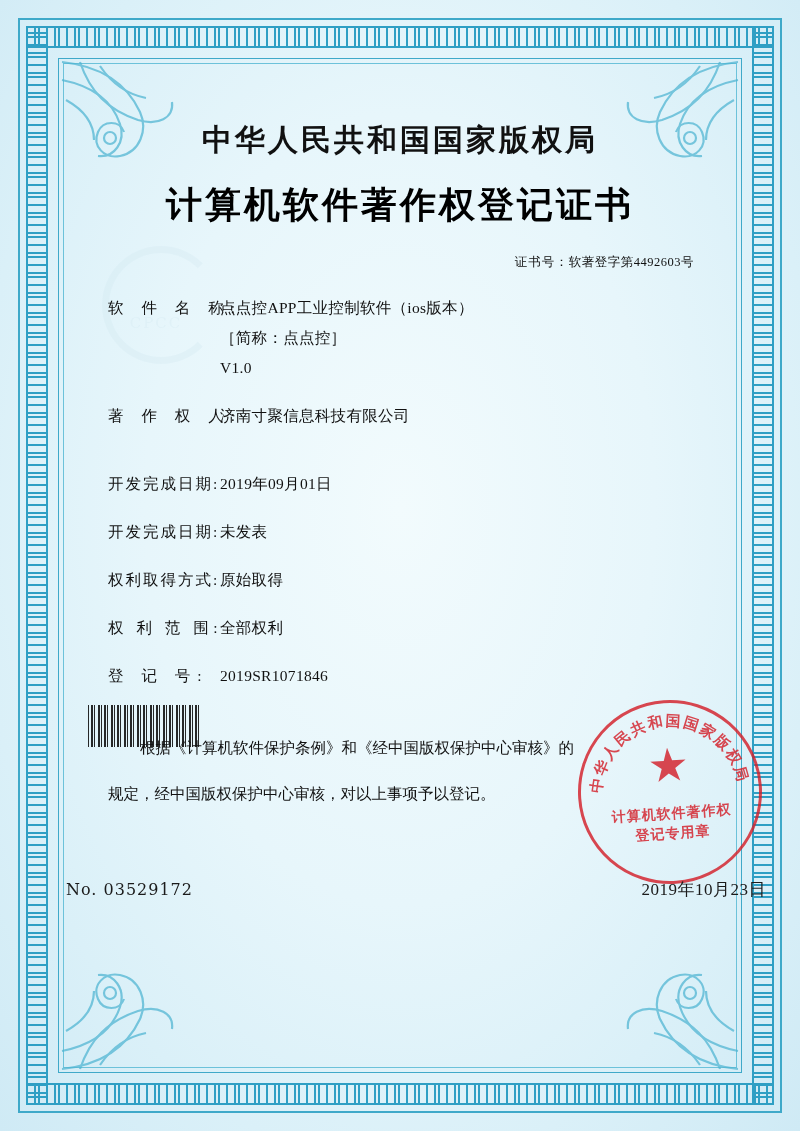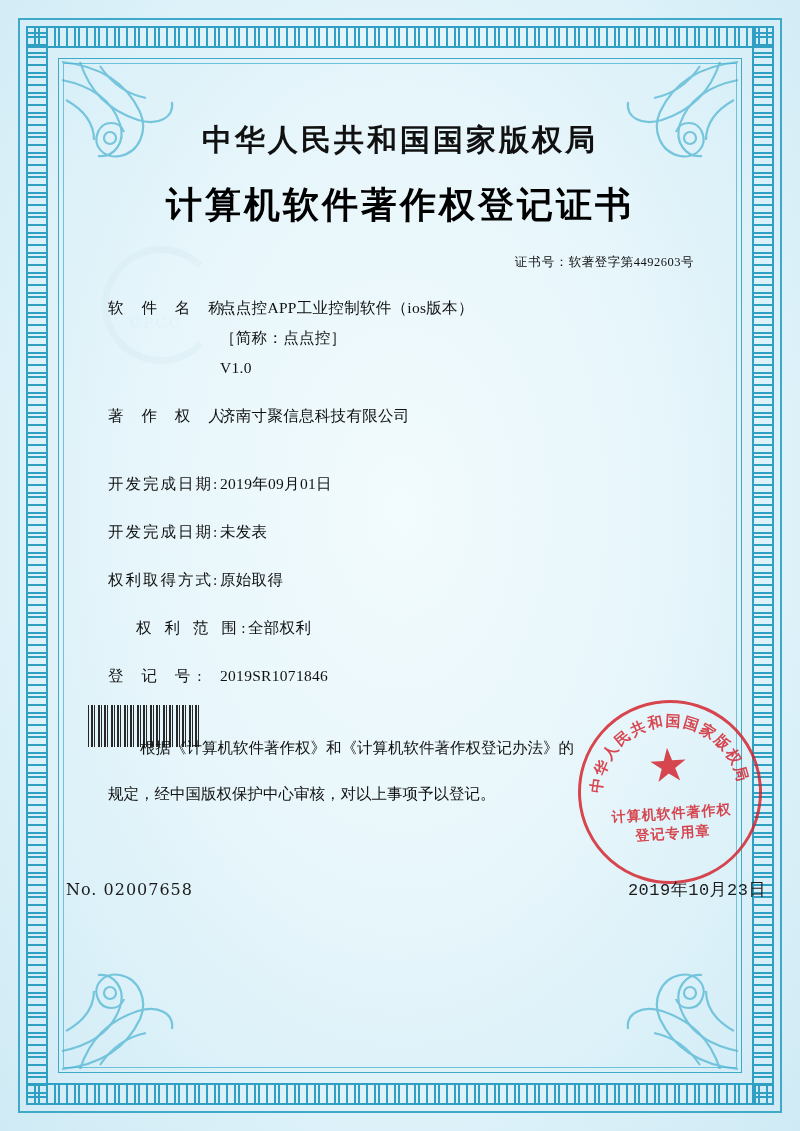--- a/index.html
+++ b/index.html
@@ -131,21 +131,21 @@
   .field-label {
     width: 112px;
     flex: 0 0 112px;
     font-size: 15.5px;
     color: #111;
     letter-spacing: 2px;
     line-height: 30px;
     white-space: nowrap;
   }
   .field-label.sp4 { letter-spacing: 7px; }
-  .field-label.sp3 { letter-spacing: 4.5px; margin-left: 28px; }
+  .field-label.sp3 { letter-spacing: 4.5px; }
   .field-value {
     font-size: 15.5px;
     color: #111;
     line-height: 30px;
     letter-spacing: .3px;
   }
   .field-value .line2,
   .field-value .line3 { display: block; }
   .gap-lg { height: 38px; }
   .gap-md { height: 18px; }
@@ -231,21 +231,20 @@
     font-family: "DejaVu Serif", serif;
     letter-spacing: 1px;
   }
   .footer-date {
     position: absolute;
     right: 34px;
     top: 878px;
     font-size: 17px;
     color: #1b1b1b;
     letter-spacing: .5px;
-    font-family: Liberation Mono, monospace;
   }
 
   
   .watermark {
     position: absolute;
     left: 96px;
     top: 240px;
     width: 120px;
     height: 120px;
     opacity: .28;
@@ -389,21 +388,21 @@
       <div class="gap-md"></div>
 
       <div class="field-row">
         <div class="field-label sp4">登 记 号:</div>
         <div class="field-value">2019SR1071846</div>
       </div>
 
     </div>
 
     <div class="statement">
-      <div><span class="indent"></span><span>根据《计算机软件著作权》和《计算机软件著作权登记办法》的</span></div>
+      <div><span class="indent"></span><span>根据《计算机软件保护条例》和《经中国版权保护中心审核》的</span></div>
       <div>规定，经中国版权保护中心审核，对以上事项予以登记。</div>
     </div>
 
   </div>
 
   <div class="barcode"></div>
 
   <div class="seal">
     <svg class="arc-text" viewBox="0 0 178 178">
       <defs>
@@ -411,16 +410,16 @@
       </defs>
       <text>
         <textPath href="#sealArc" startOffset="50%" text-anchor="middle">中华人民共和国国家版权局</textPath>
       </text>
     </svg>
     <div class="star">★</div>
     <div class="seal-line1">计算机软件著作权</div>
     <div class="seal-line2">登记专用章</div>
   </div>
 
-  <div class="footer-no">No. 02007658</div>
+  <div class="footer-no">No. 03529172</div>
   <div class="footer-date">2019年10月23日</div>
 
 </div>
 
 </body></html>

